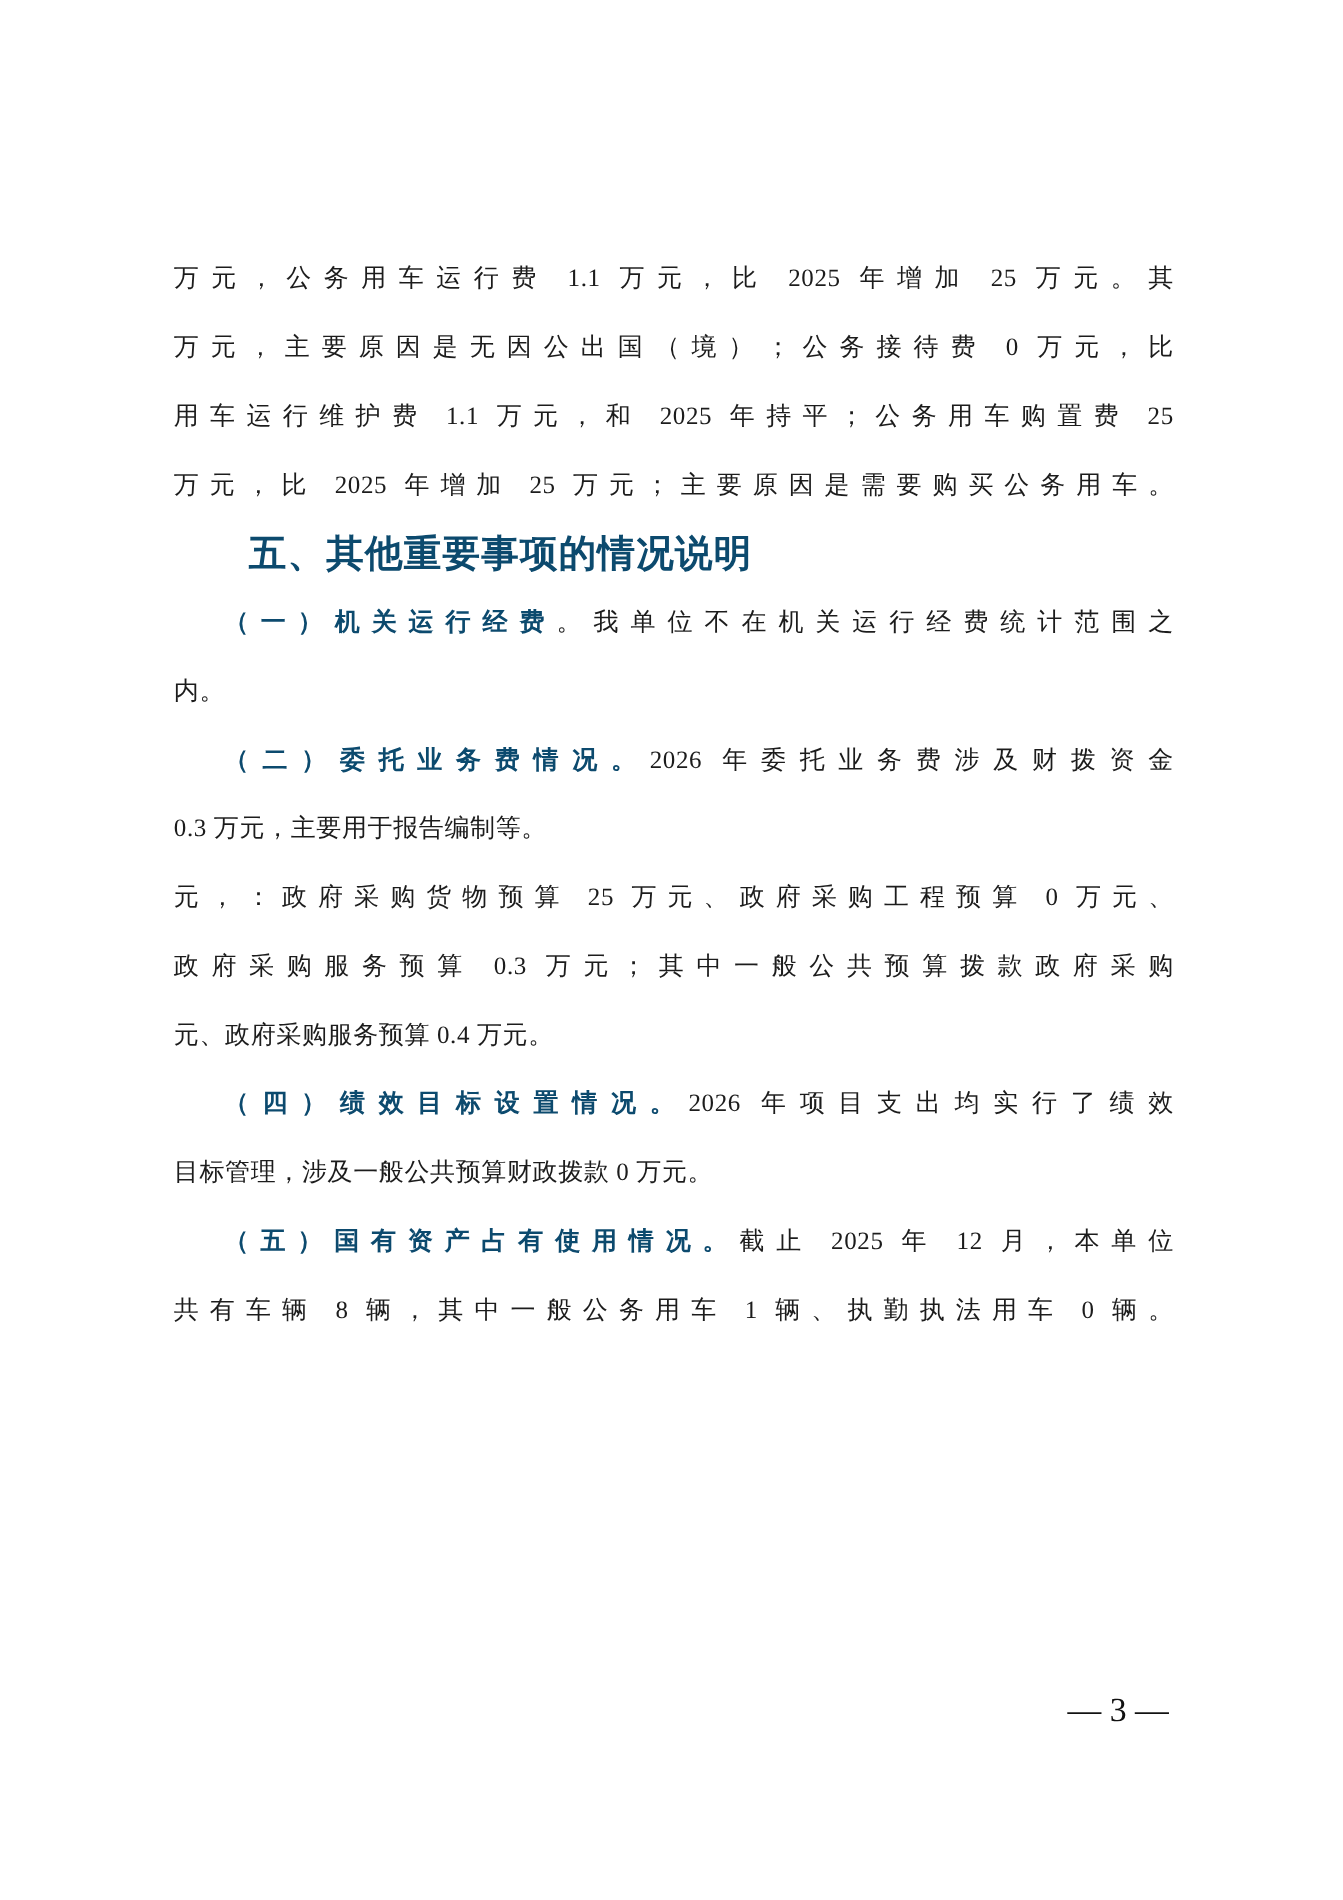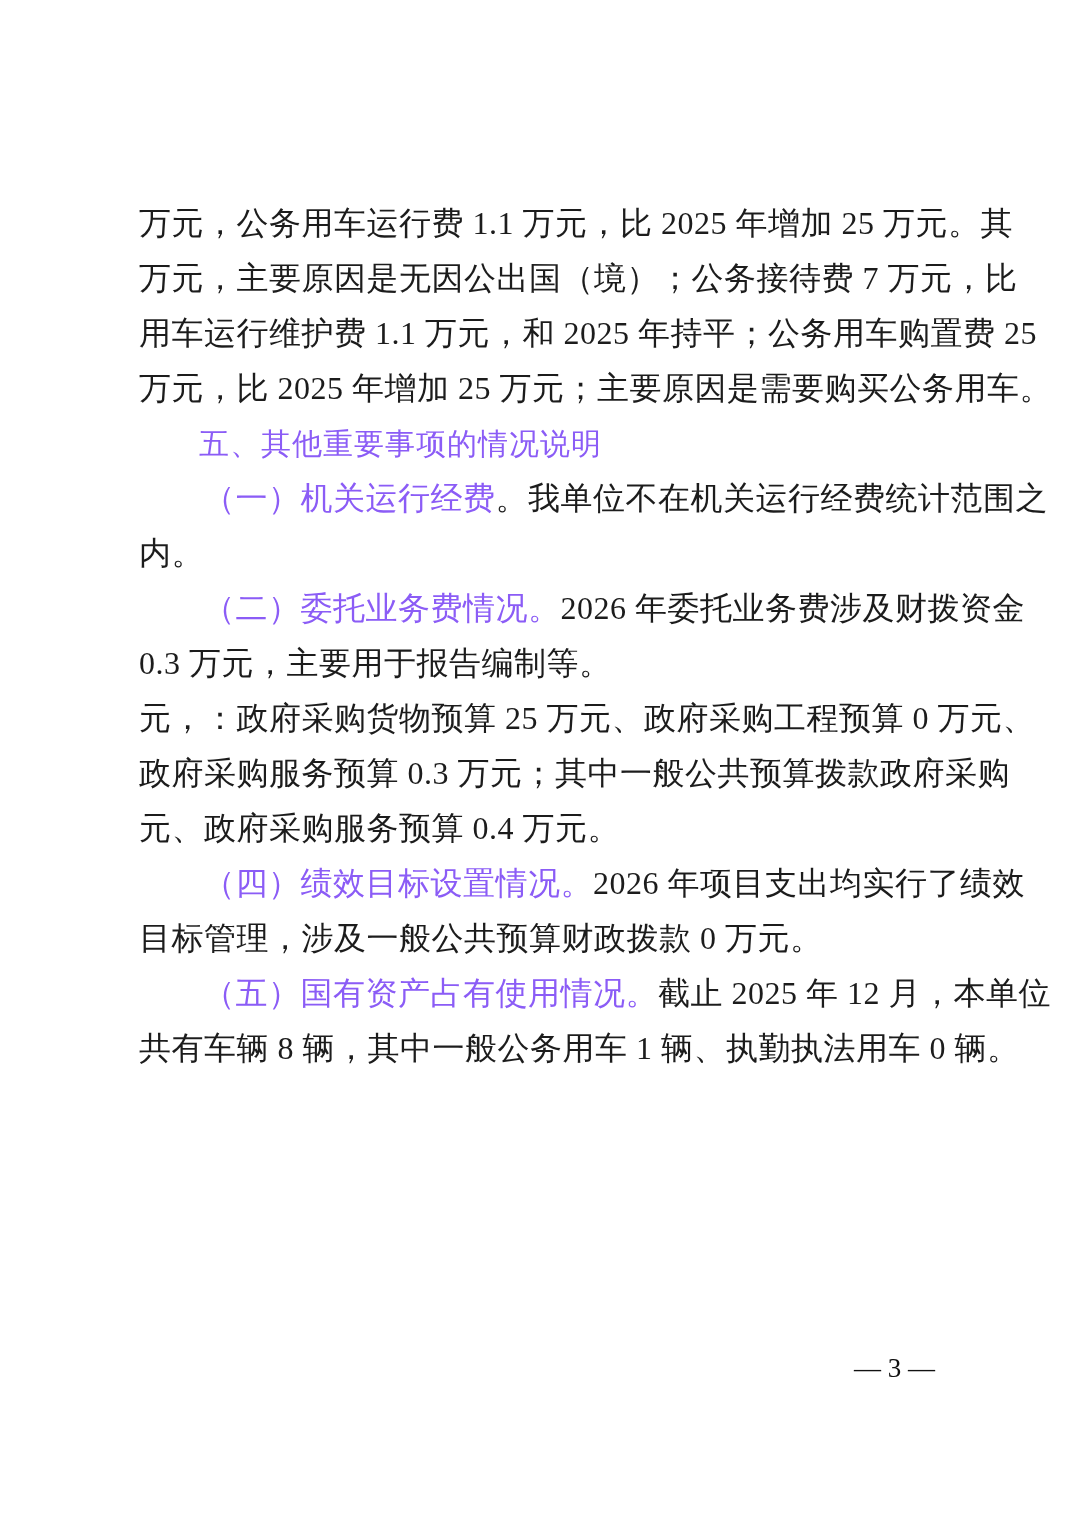--- a/index.html
+++ b/index.html
@@ -23,62 +23,62 @@
   }
   .doc-body {
     position: absolute;
     left: 139px;
     top: 196px;
     width: 800px;
   }
   .text-line {
     height: 55px;
     line-height: 55px;
-    font-size: 32px;
+    font-size: 20px;
     white-space: nowrap;
     text-align: justify;
     text-align-last: justify;
     letter-spacing: 0.5px;
   }
   .text-line.no-justify {
     text-align-last: left;
   }
   .text-line.indent {
     text-indent: 2em;
   }
   .text-line.heading {
     font-family: "Liberation Sans", "DejaVu Sans", sans-serif;
     font-weight: 700;
     font-size: 30px;
     color: #000000;
     letter-spacing: 1px;
   }
   .seg-bold {
-    font-weight: 400;
-    color: #8b5cf6;
+    font-weight: 700;
+    color: #0c4a6e;
   }
   .page-footer {
     position: absolute;
     top: 1348px;
     right: 139px;
     height: 40px;
     line-height: 40px;
     font-size: 27px;
     color: #111111;
     text-align: right;
     font-family: "Liberation Serif", "DejaVu Serif", serif;
   }
 </style>
 </head>
 <body>
 
 <div class="page">
   <div class="doc-body" id="doc-body">
       <div class="text-line"><span class="seg">万元，公务用车运行费 1.1 万元，比 2025 年增加 25 万元。其</span></div>
-      <div class="text-line"><span class="seg">万元，主要原因是无因公出国（境）；公务接待费 7 万元，比</span></div>
+      <div class="text-line"><span class="seg">万元，主要原因是无因公出国（境）；公务接待费 0 万元，比</span></div>
       <div class="text-line"><span class="seg">用车运行维护费 1.1 万元，和 2025 年持平；公务用车购置费 25</span></div>
       <div class="text-line"><span class="seg">万元，比 2025 年增加 25 万元；主要原因是需要购买公务用车。</span></div>
       <div class="text-line heading indent no-justify"><span class="seg-bold">五、其他重要事项的情况说明</span></div>
       <div class="text-line indent"><span class="seg-bold">（一）机关运行经费</span><span class="seg">。我单位不在机关运行经费统计范围之</span></div>
       <div class="text-line no-justify"><span class="seg">内。</span></div>
       <div class="text-line indent"><span class="seg-bold">（二）委托业务费情况。</span><span class="seg">2026 年委托业务费涉及财拨资金</span></div>
       <div class="text-line no-justify"><span class="seg">0.3 万元，主要用于报告编制等。</span></div>
       <div class="text-line"><span class="seg">元，：政府采购货物预算 25 万元、政府采购工程预算 0 万元、</span></div>
       <div class="text-line"><span class="seg">政府采购服务预算 0.3 万元；其中一般公共预算拨款政府采购</span></div>
       <div class="text-line no-justify"><span class="seg">元、政府采购服务预算 0.4 万元。</span></div>

